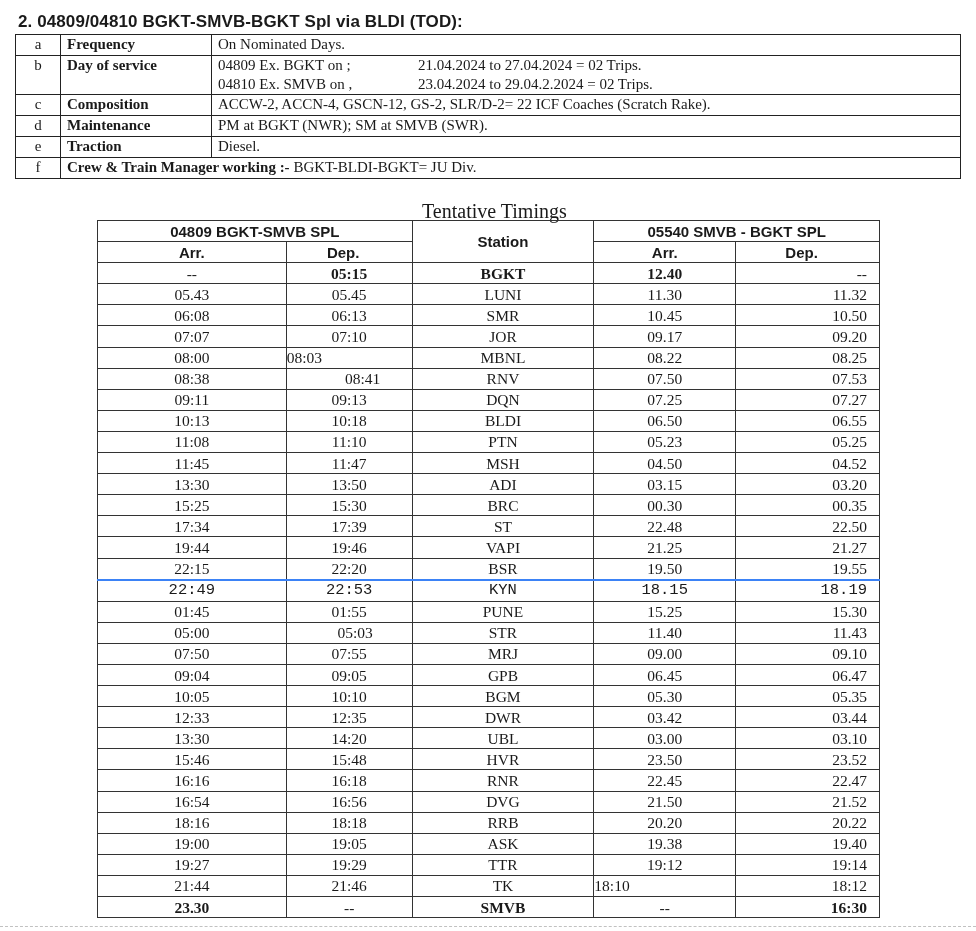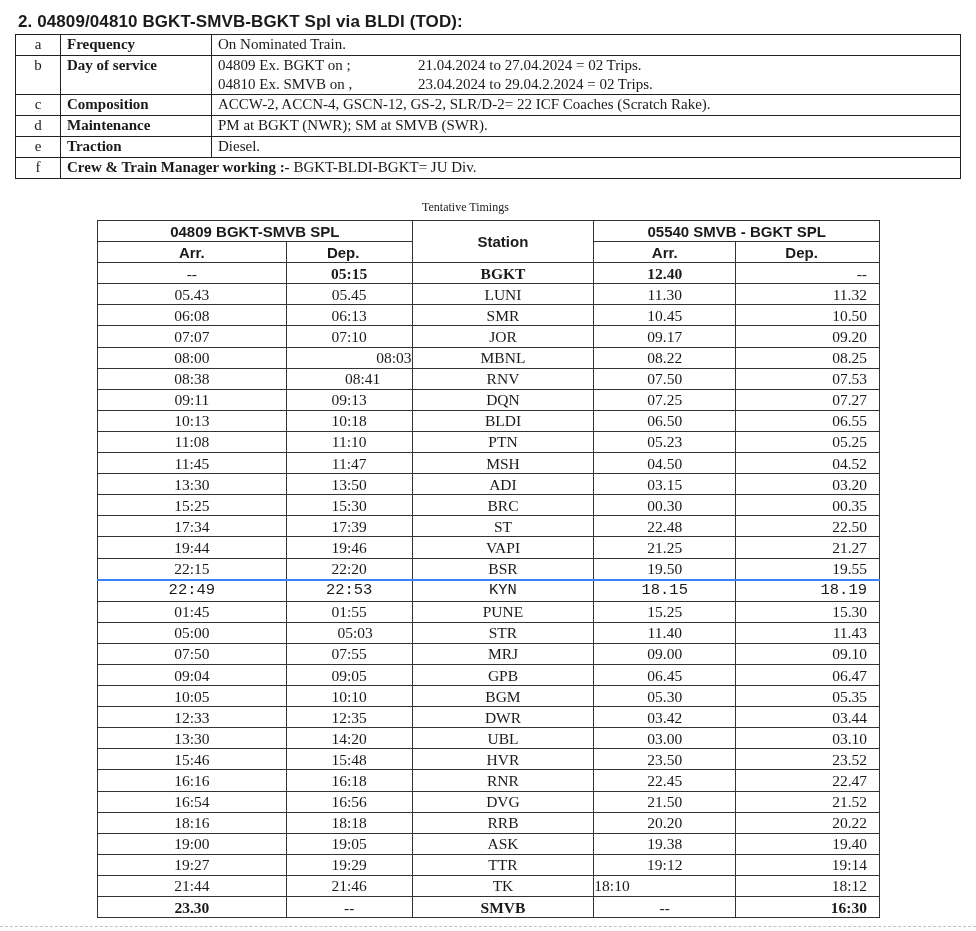--- a/index.html
+++ b/index.html
@@ -6,21 +6,21 @@
   body { width:976px; height:931px; position:relative; overflow:hidden;
          font-family:"Liberation Serif", "DejaVu Serif", serif; color:#1a1a1a; }
   .title { position:absolute; left:18px; top:12px; font-family:"Liberation Sans", sans-serif;
            font-weight:bold; font-size:17px; letter-spacing:0.1px; }
   table { border-collapse:collapse; }
   .info { position:absolute; left:15px; top:34px; width:946px; font-size:15px; }
   .info td { border:1.3px solid #222; padding:0 6px; height:20px; line-height:19px; vertical-align:top; }
   .info td.k { width:44px; text-align:center; padding:0; }
   .info td.f { width:138px; font-weight:bold; }
   .info .half { display:inline-block; width:200px; }
-  .tt-label { position:absolute; left:422px; top:200px; font-size:12px; }
+  .tt-label { position:absolute; left:422px; top:200px; font-size:20px; }
   .tt { position:absolute; left:97px; top:220px; width:783px; font-size:15.5px; }
   .tt td, .tt th { border:1.2px solid #333; padding:0; text-align:center; height:20.1px; line-height:19px; }
   .tt th { font-weight:bold; font-family:"Liberation Sans", sans-serif; font-size:15px; }
   .tt td.r, .tt th.r { text-align:right; padding-right:12px; }
   .tt .b { font-weight:bold; }
   .tt tr.sep td { border-top:2px solid #3b82f6;font-family:Liberation Mono, monospace; }
   .tt col.c1 { width:189px; } .tt col.c2 { width:126px; } .tt col.c3 { width:182px; }
   .tt col.c4 { width:142px; } .tt col.c5 { width:144px; }
   .bottom-line { position:absolute; left:0; top:926px; width:976px; height:4px;
                  border-top:1px dashed #999; opacity:0.6; }
@@ -28,21 +28,21 @@
 </head>
 <body>
 
 <div class="title">2. 04809/04810 BGKT-SMVB-BGKT Spl via BLDI (TOD):</div>
 
 <table class="info">
   <tbody id="info-body">
       <tr>
         <td class="k">a</td>
         <td class="f">Frequency</td>
-        <td>On Nominated Train.</td>
+        <td>On Nominated Days.</td>
       </tr>
       <tr>
         <td class="k">b</td>
         <td class="f">Day of service</td>
         <td>
           <div><span class="half">04809 Ex. BGKT on ;</span><span>21.04.2024 to 27.04.2024 = 02 Trips.</span></div>
           <div><span class="half">04810 Ex. SMVB on ,</span><span>23.04.2024 to 29.04.2.2024 = 02 Trips.</span></div>
         </td>
       </tr>
       <tr>
@@ -114,21 +114,21 @@
       </tr>
       <tr>
         <td>07:07</td>
         <td style="text-align: center;">07:10</td>
         <td>JOR</td>
         <td style="text-align: center;">09.17</td>
         <td class="r">09.20</td>
       </tr>
       <tr>
         <td>08:00</td>
-        <td style="text-align: right; padding-left: 33px;">08:03</td>
+        <td style="text-align: left;">08:03</td>
         <td>MBNL</td>
         <td style="text-align: center;">08.22</td>
         <td class="r">08.25</td>
       </tr>
       <tr>
         <td>08:38</td>
         <td style="text-align: center; padding-left: 27px;">08:41</td>
         <td>RNV</td>
         <td style="text-align: center;">07.50</td>
         <td class="r">07.53</td>

